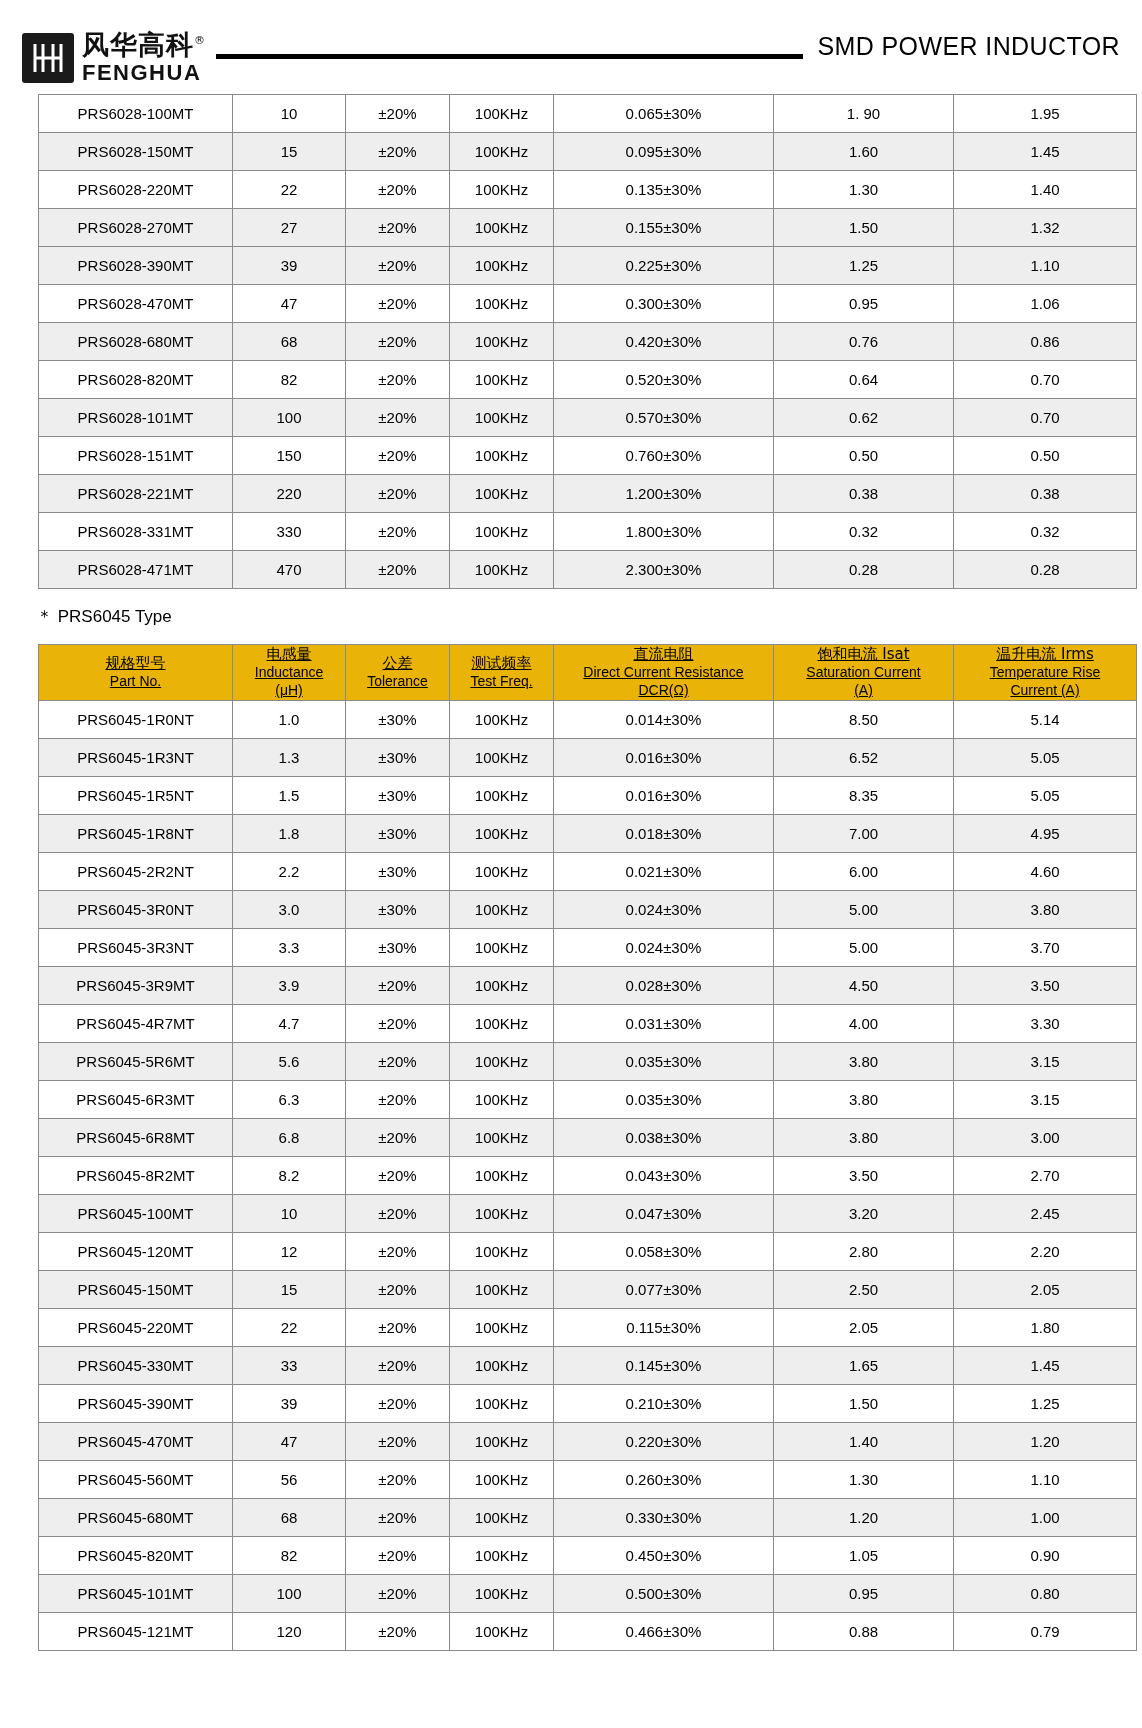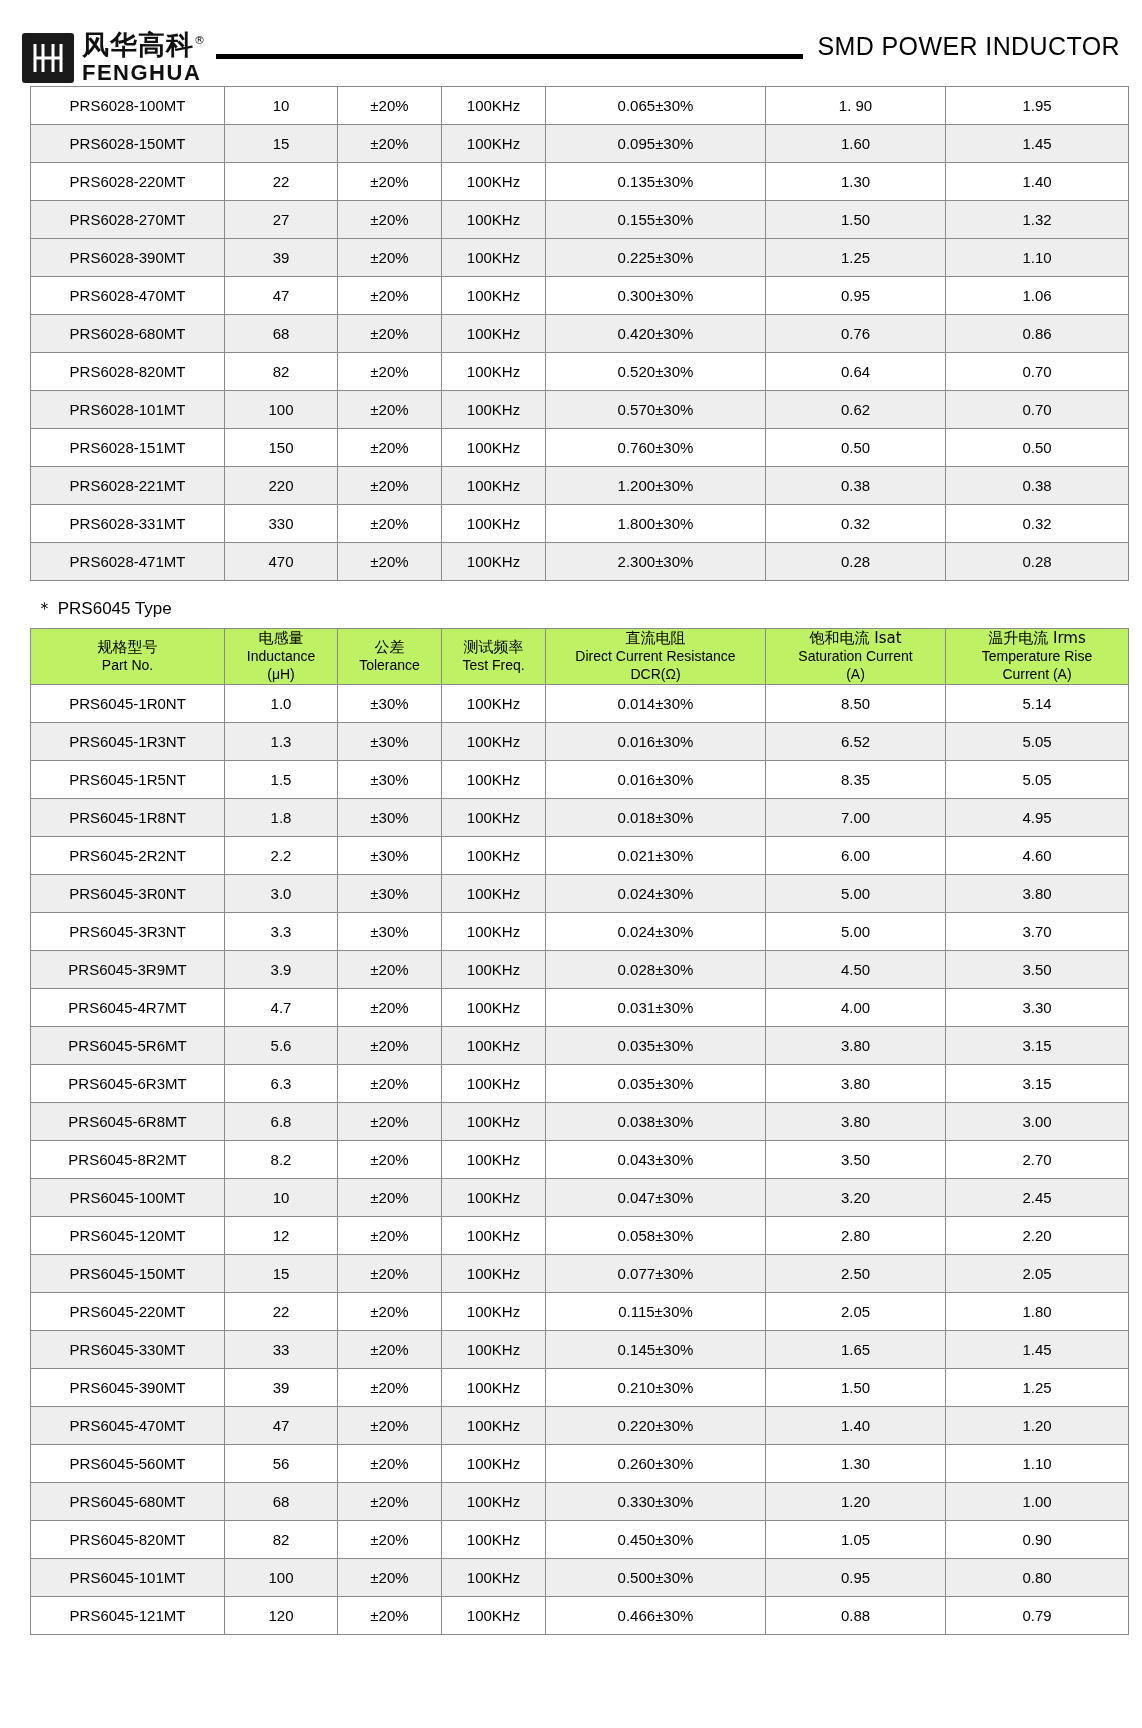--- a/index.html
+++ b/index.html
@@ -84,21 +84,21 @@
     letter-spacing: 0.4px;
     white-space: nowrap;
     color: #000;
   }
 
   
   table.spec {
     width: 1098px;
     border-collapse: collapse;
     table-layout: fixed;
-    margin: 8px;
+    margin: 16px;
   }
   table.spec td, table.spec th {
     border: 1px solid #8a8a8a;
     font-size: 15px;
     text-align: center;
     vertical-align: middle;
     padding: 0;
     height: 38px;
     font-weight: normal;
     color: #000;
@@ -109,25 +109,26 @@
   
   col.c0 { width: 194px; }
   col.c1 { width: 113px; }
   col.c2 { width: 104px; }
   col.c3 { width: 104px; }
   col.c4 { width: 220px; }
   col.c5 { width: 180px; }
   col.c6 { width: 183px; }
 
   thead th {
-    background: #bef264;
+    background: #eab308;
     height: 74px;
     line-height: 1.28;
     font-size: 14px;
     padding: 2px 3px;
+    text-decoration: underline;
   }
   thead th .cn {
     font-family: "DejaVu Sans", sans-serif;
     font-size: 15px;
     display: block;
   }
   thead th .en {
     display: block;
     font-size: 14px;
   }

